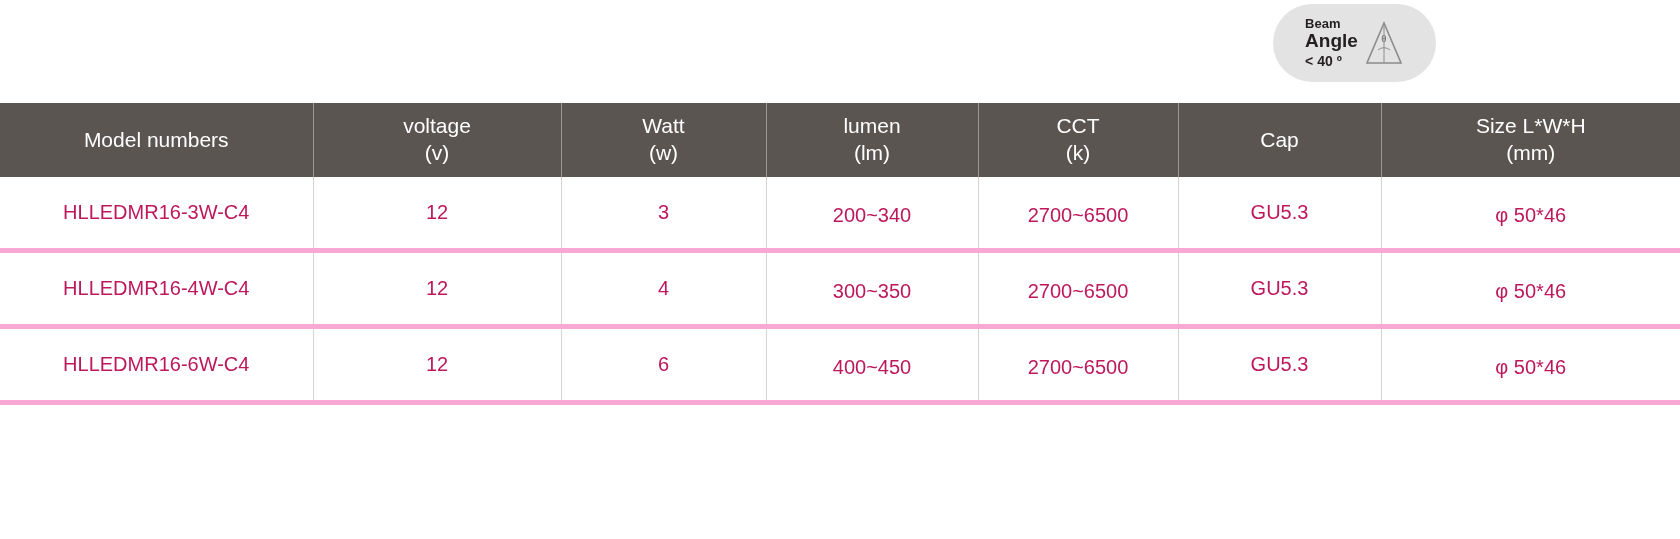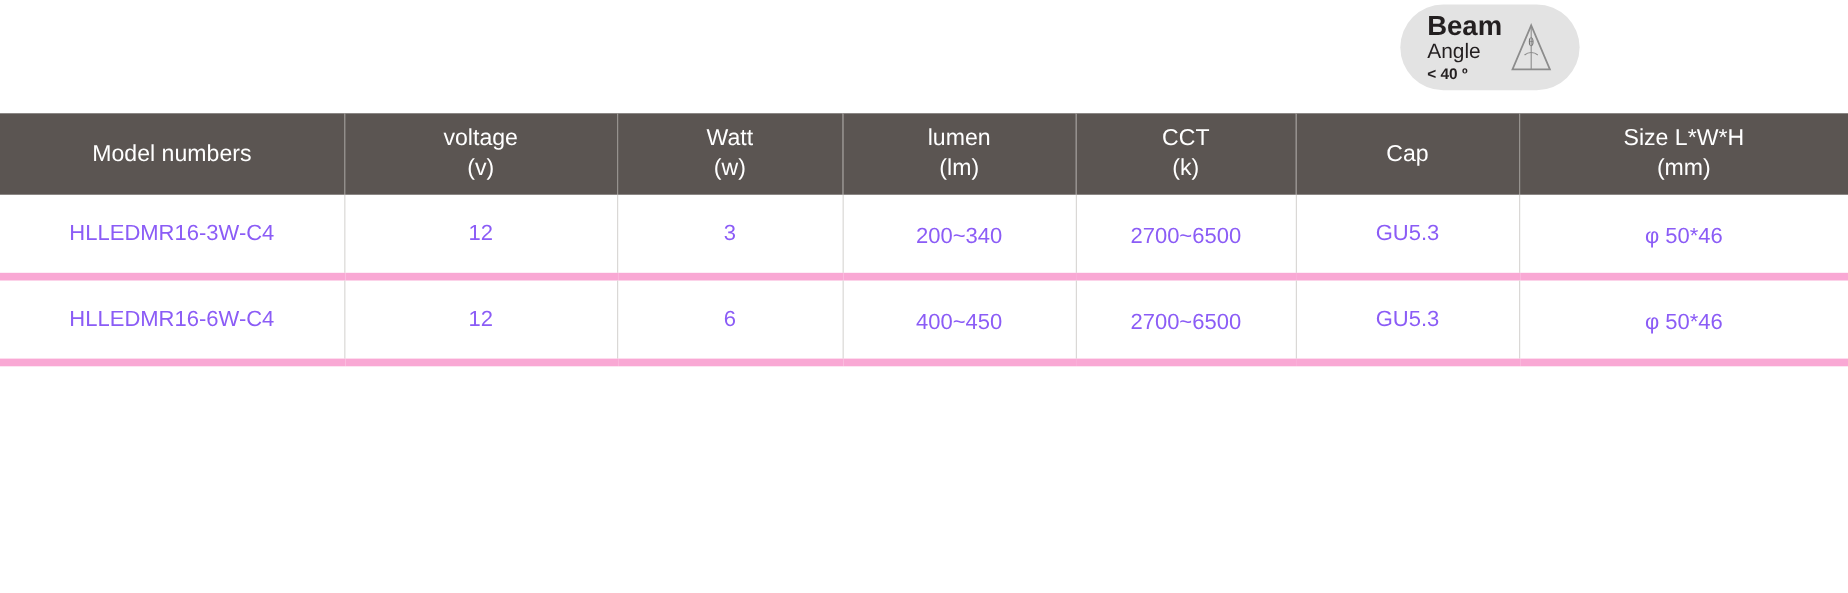--- a/index.html
+++ b/index.html
@@ -44,27 +44,27 @@
   .beam-inner {
     display: flex;
     align-items: center;
     gap: 6px;
   }
   .beam-text {
     line-height: 1.08;
     color: #231f20;
   }
   .beam-line1 {
-    font-size: 25px;
+    font-size: 13px;
     font-weight: 700;
     display: block;
   }
   .beam-line2 {
     font-size: 19px;
-    font-weight: 400;
+    font-weight: 700;
     display: block;
   }
   .beam-line3 {
     font-size: 14px;
     font-weight: 700;
     display: block;
     margin-top: 2px;
   }
   .beam-cone {
     width: 40px;
@@ -158,26 +158,26 @@
     font-size: 21px;
     height: 74px;
     border-right: 1px solid #9c9794;
     padding: 0 4px;
     line-height: 1.28;
   }
   table.spec th:last-child {
     border-right: none;
   }
   table.spec td {
-    border-bottom: 7px solid #f9a8d4;
+    border-bottom: 5px solid #f9a8d4;
     border-right: 1px solid #d6d4d2;
     height: 71px;
     font-size: 20px;
     text-align: center;
-    color: #8b5cf6;
+    color: #be185d;
     padding: 0 4px;
   }
   table.spec td:last-child {
     border-right: none;
   }
   table.spec tbody tr:first-child td {
     border-top: none;
   }
   .col-model { width: 313px; }
   .col-volt  { width: 248px; }
@@ -262,20 +262,29 @@
       <tr>
         <td>HLLEDMR16-3W-C4</td>
         <td>12</td>
         <td>3</td>
         <td class="cell-offset">200~340</td>
         <td class="cell-offset">2700~6500</td>
         <td>GU5.3</td>
         <td class="cell-offset">φ 50*46</td>
       </tr>
       <tr>
+        <td>HLLEDMR16-4W-C4</td>
+        <td>12</td>
+        <td>4</td>
+        <td class="cell-offset">300~350</td>
+        <td class="cell-offset">2700~6500</td>
+        <td>GU5.3</td>
+        <td class="cell-offset">φ 50*46</td>
+      </tr>
+      <tr>
         <td>HLLEDMR16-6W-C4</td>
         <td>12</td>
         <td>6</td>
         <td class="cell-offset">400~450</td>
         <td class="cell-offset">2700~6500</td>
         <td>GU5.3</td>
         <td class="cell-offset">φ 50*46</td>
       </tr>
     </tbody>
   </table>

